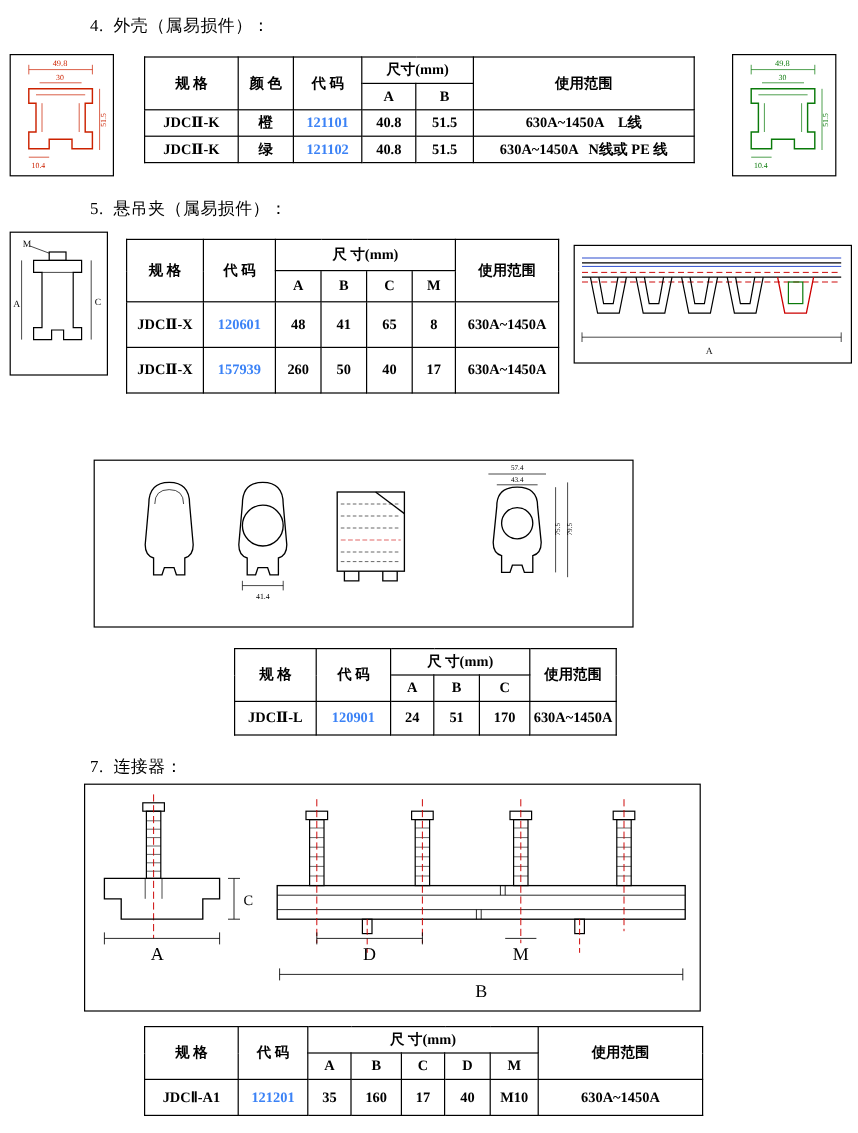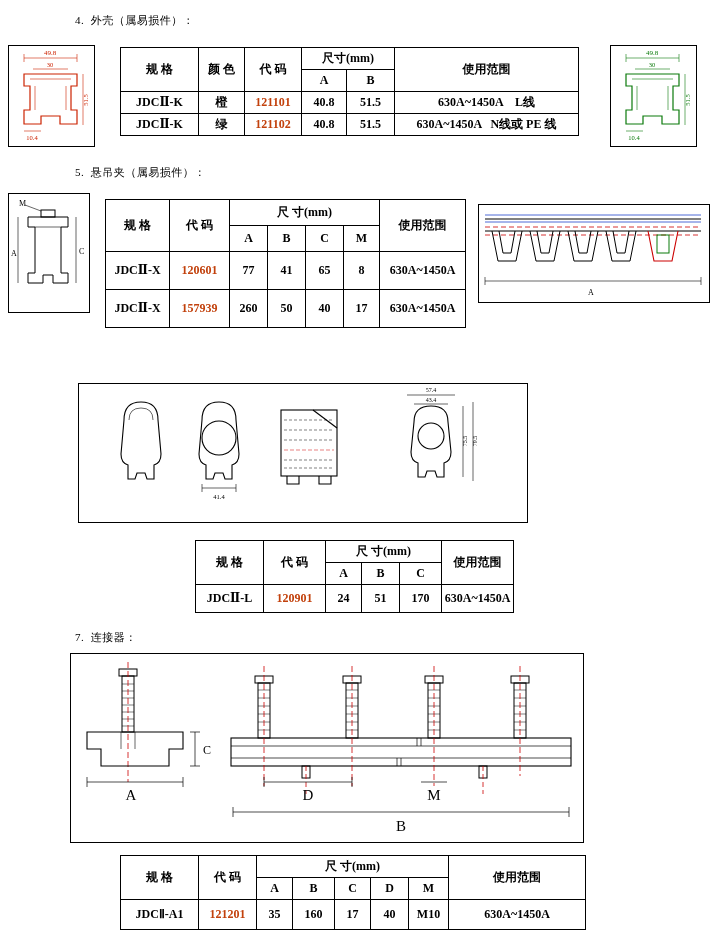--- a/index.html
+++ b/index.html
@@ -1,22 +1,22 @@
 <!DOCTYPE html>
 <html><head>
 <meta charset="utf-8">
 <style>
   html,body{margin:0;padding:0;}
   body{width:715px;height:944px;background:#ffffff;font-family:"Liberation Serif","DejaVu Serif",serif;color:#000;}
   #page{position:relative;width:715px;height:944px;overflow:hidden;background:#fff;}
   .abs{position:absolute;}
-  .section-title{font-size:11px;white-space:pre;letter-spacing:.5px;}
+  .section-title{font-size:14px;white-space:pre;letter-spacing:.5px;}
   table.spec{position:absolute;border-collapse:collapse;table-layout:fixed;background:#fff;}
   table.spec td{border:1px solid #000;text-align:center;vertical-align:middle;font-size:12px;font-weight:bold;padding:0 2px;overflow:hidden;}
-  td.code{color:#c2410c;}
+  td.code{color:#3b82f6;}
   td.pre{white-space:pre;}
   .dbox{position:absolute;border:1px solid #000;background:#fff;}
   svg{display:block;}
   .t4 tr{height:22px;}
   .t5 tr.h{height:26px;}.t5 tr.d{height:38px;}
   .t6 tr.h{height:22px;}.t6 tr.d{height:28px;}
   .t7 tr.h{height:22px;}.t7 tr.d{height:30px;font-family:Liberation Serif, serif;}
 </style>
 </head>
 <body>
@@ -146,21 +146,21 @@
     </tr>
     <tr class="h">
       <td>A</td>
       <td>B</td>
       <td>C</td>
       <td>M</td>
     </tr>
     <tr class="d">
       <td>JDCⅡ-X</td>
       <td class="code">120601</td>
-      <td>77</td>
+      <td>48</td>
       <td>41</td>
       <td>65</td>
       <td>8</td>
       <td>630A~1450A</td>
     </tr>
     <tr class="d">
       <td>JDCⅡ-X</td>
       <td class="code">157939</td>
       <td>260</td>
       <td>50</td>

